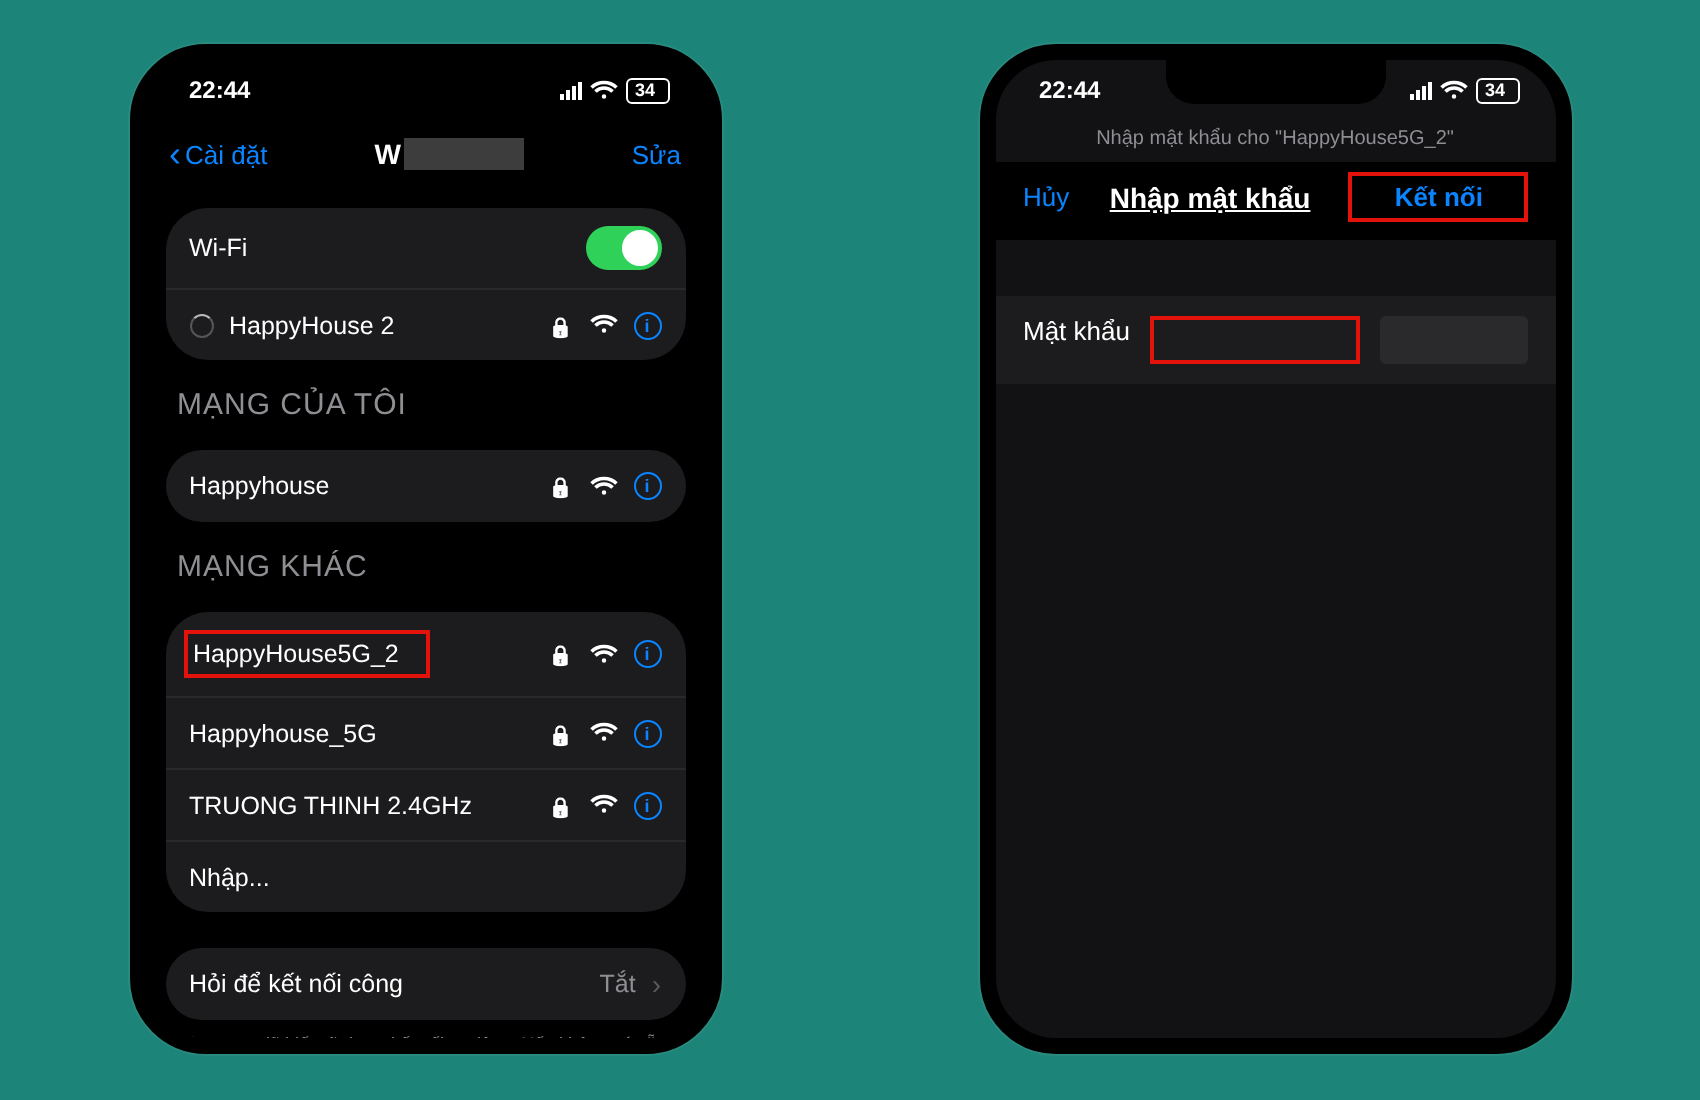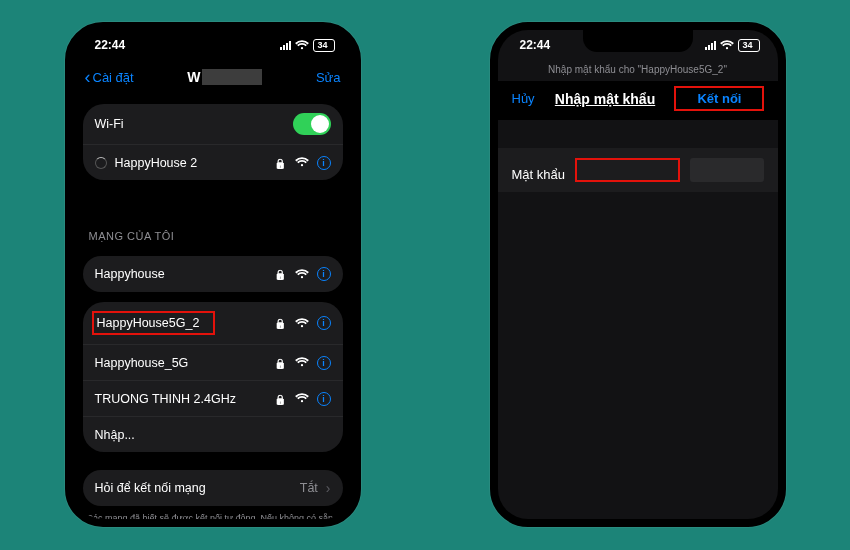--- a/index.html
+++ b/index.html
@@ -60,42 +60,42 @@
   .navbar2 {
     display:flex; align-items:center; justify-content:space-between;
     padding: 6px 14px 10px; background:#000;
   }
   .navbar2 .title{ font-size:14px; font-weight:600;text-decoration:underline;}
   .navbar2 .btn{ color:#0a84ff; font-size:13px;}
   .navbar2 .btn.bold{ font-weight:600;}
 
   .content { padding: 0 10px 10px; }
   .group { background:#1c1c1e; border-radius:21px; margin-top:10px; overflow:hidden;}
-  .section-label{ color:#8e8e93; font-size:11px; letter-spacing:.5px; padding: 14px 6px 4px; text-transform:uppercase;margin-top:36px;}
+  .section-label{ color:#8e8e93; font-size:15px; letter-spacing:.5px; padding: 14px 6px 4px; text-transform:uppercase;}
   .row {
     display:flex; align-items:center; justify-content:space-between;
     padding: 9px 12px; min-height:36px; font-size:12.5px;
     border-top:1px solid rgba(255,255,255,0.06);
   }
   .row:first-child{ border-top:none;}
   .row .lead{ display:flex; align-items:center; gap:8px;}
   .row .trail{ display:flex; align-items:center; gap:8px; color:#8e8e93;}
   .spinner{ width:12px;height:12px;border:1.5px solid #555;border-top-color:#bbb;border-radius:50%;}
   .lock::before{content:"🔒"; font-size:10px; filter:grayscale(1) brightness(2);}
   .info{ width:14px;height:14px;border:1.3px solid #0a84ff;border-radius:50%;color:#0a84ff;font-size:9px;line-height:12px;text-align:center;font-weight:700;}
   .toggle{ width:38px;height:22px;background:#30d158;border-radius:22px;position:relative;}
   .toggle::after{content:"";position:absolute;right:2px;top:2px;width:18px;height:18px;background:#fff;border-radius:50%;}
   .footer-text{ color:#8e8e93; font-size:9px; line-height:1.35; padding:6px 4px 0;}
   .chev-right{ color:#5a5a60; font-size:14px;}
 
   .hl-red{ outline:2.5px solid #e3120b; outline-offset:-1px;}
   .hl-red-box{ border:2.5px solid #e3120b; }
 
   
-  .pw-row{ background:#1c1c1e; display:flex; align-items:flex-end; gap:10px; padding:10px 14px; margin-top:28px;}
+  .pw-row{ background:#1c1c1e; display:flex; align-items:flex-start; gap:10px; padding:10px 14px; margin-top:28px;}
   .pw-row label{ font-size:13px;}
   .pw-field{ width:105px; height:24px; background:transparent;}
   .pw-extra{ flex:1; height:24px; background:#2a2a2c; border-radius:3px;}
 
   svg.wifi{ width:14px; height:11px;}
 </style>
 </head>
 <body>
 
 <div class="phone">
@@ -157,20 +157,21 @@
           <span class="trail">
             <span class="lock"></span>
             <svg class="wifi" viewBox="0 0 20 14">
                 <path fill="#fff" d="M10 12.5a1.6 1.6 0 100-3.2 1.6 1.6 0 000 3.2zM3 6.4a10 10 0 0114 0l-1.8 1.8a7.4 7.4 0 00-10.4 0L3 6.4zM.2 3.6a14 14 0 0119.6 0L18 5.4a11.4 11.4 0 00-16 0L.2 3.6z"></path>
               </svg>
             <span class="info">i</span>
           </span>
         </div>
       </div>
 
+      <div class="section-label">MẠNG KHÁC</div>
       <div class="group">
         <div class="row">
           <span class="hl-red-box" style="padding:3px 14px 3px 3px;margin-left:-3px;">
             <span>HappyHouse5G_2</span>
           </span>
           <span class="trail">
             <span class="lock"></span>
             <svg class="wifi" viewBox="0 0 20 14">
                 <path fill="#fff" d="M10 12.5a1.6 1.6 0 100-3.2 1.6 1.6 0 000 3.2zM3 6.4a10 10 0 0114 0l-1.8 1.8a7.4 7.4 0 00-10.4 0L3 6.4zM.2 3.6a14 14 0 0119.6 0L18 5.4a11.4 11.4 0 00-16 0L.2 3.6z"></path>
               </svg>
@@ -197,21 +198,21 @@
             <span class="info">i</span>
           </span>
         </div>
         <div class="row">
           <span>Nhập...</span>
         </div>
       </div>
 
       <div class="group" style="margin-top:18px;">
         <div class="row">
-          <span>Hỏi để kết nối mạng</span>
+          <span>Hỏi để kết nối công</span>
           <span class="trail">
             <span>Tắt</span>
             <span class="chev-right">›</span>
           </span>
         </div>
       </div>
       <div class="footer-text">Các mạng đã biết sẽ được kết nối tự động. Nếu không có sẵn mạng đã biết nào, bạn sẽ phải chọn một mạng theo cách thủ công.</div>
     </div>
   </div>
 </div>

